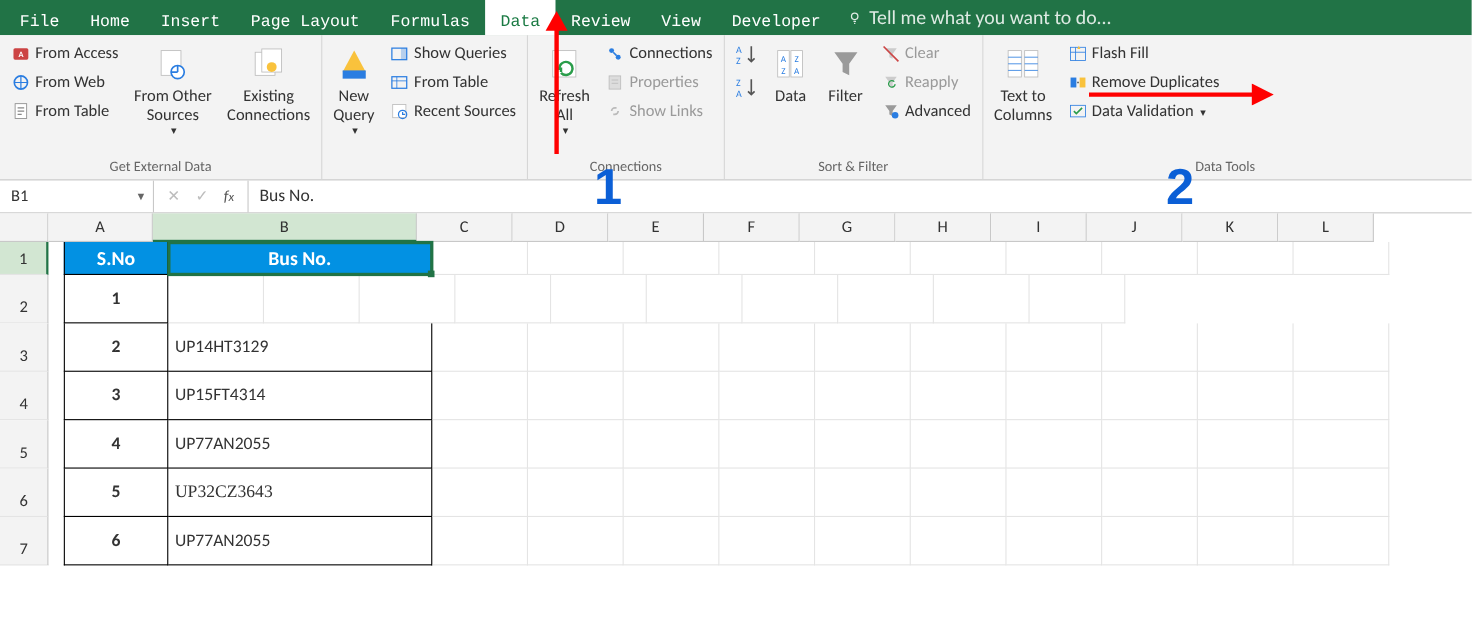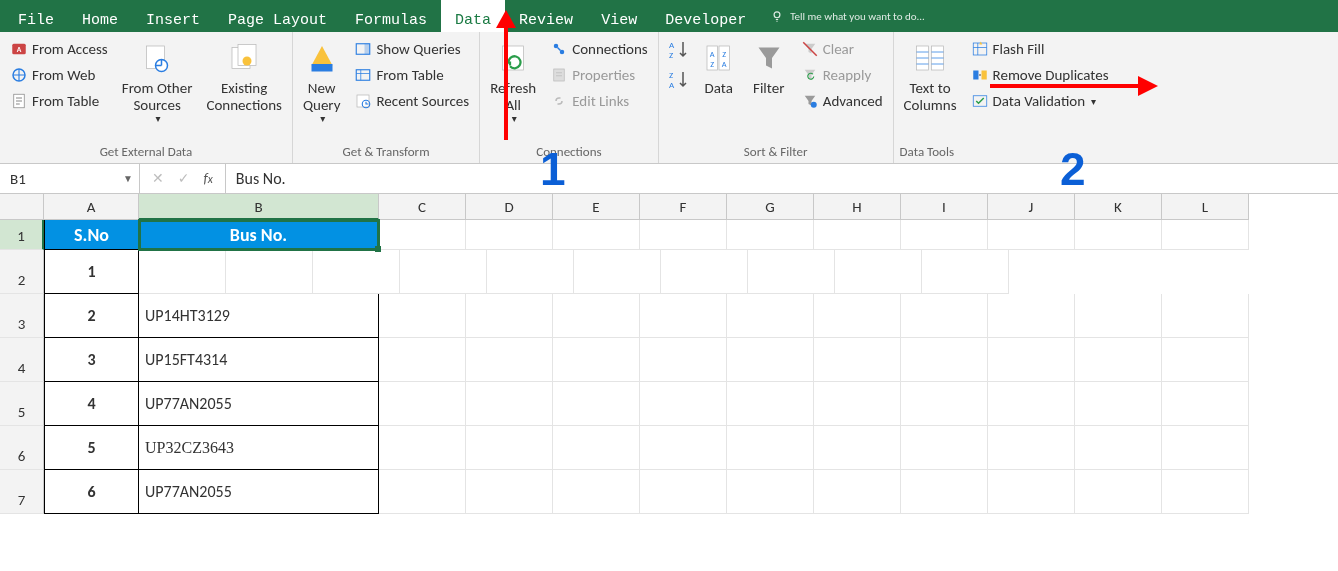--- a/index.html
+++ b/index.html
@@ -3,21 +3,21 @@
 <meta charset="utf-8">
 <style>
   * { box-sizing: border-box; }
   html, body { margin: 0; padding: 0; font-family: "Segoe UI", Calibri, Arial, sans-serif; font-size: 14px; background: #fff; color: #333; overflow: hidden; }
   .app { width: 1338px; height: 571px; position: relative; }
 
   
   .tabs { display: flex; align-items: stretch; height: 32px; background: #217346; color: #fff; padding-left: 4px; }
   .tab { padding: 12px 14px; cursor: pointer; font-size: 15px; white-space: nowrap; font-family: Liberation Mono, monospace; }
   .tab.active { background: #fff; color: #1a7a43; }
-  .tell-me { display: flex; align-items: center; gap: 6px; opacity: .85; font-size: 11px; padding-left: 10px; }
+  .tell-me { display: flex; align-items: center; gap: 6px; opacity: .85; font-size: 18px; padding-left: 10px; }
   .bulb { width: 14px; height: 14px; }
 
   
   .ribbon { display: flex; height: 132px; border-bottom: 1px solid #c8c8c8; background: #f3f3f3; position: relative; }
   .group { display: flex; flex-direction: column; border-right: 1px solid #d6d6d6; padding: 2px 6px 0 6px; }
   .group-body { display: flex; align-items: flex-start; gap: 6px; flex: 1; padding-top: 4px; }
   .group-title { text-align: center; font-size: 13px; color: #666; padding: 2px 0 4px 0; white-space: nowrap; }
 
   .btn { display: flex; align-items: center; gap: 4px; padding: 2px 4px; cursor: pointer; font-size: 15px; color: #333; white-space: nowrap; }
   .btn.disabled { color: #9a9a9a; }
@@ -42,21 +42,21 @@
   .col-headers { display:flex; }
   .col-h { height:26px; border-right:1px solid #c8c8c8; border-bottom:1px solid #c8c8c8; background:#f3f3f3; text-align:center; font-size:15px; color:#333; line-height:26px; }
   .col-h.sel { background:#d2e6d2; border-bottom:2px solid #217346; }
 
   .grid { display:flex; }
   .row-headers { display:flex; flex-direction:column; }
   .row-h { width:44px; border-right:1px solid #c8c8c8; border-bottom:1px solid #e4e4e4; background:#f3f3f3; text-align:center; font-size:15px; color:#333; display:flex; align-items:flex-end; justify-content:center; padding-bottom:4px; }
   .row-h.sel { background:#d2e6d2; border-right:2px solid #217346; }
 
   .cells { display:flex; flex-direction:column; }
-  .row { display:flex; }
+  .row { display:flex;margin-left:14px; }
   .cell { border-right:1px solid #e4e4e4; border-bottom:1px solid #e4e4e4; font-size:16px; display:flex; align-items:center; padding:0 6px; }
 
   
   .dcell { border-right:1px solid #000; border-bottom:1px solid #000; }
   .hdrcell { background:#0291e3; color:#fff; font-weight:bold; justify-content:center; font-size:18px; }
   .snocell { font-weight:bold; justify-content:center; }
 
   
   .selected-outline { outline:3px solid #217346; outline-offset:-2px; position:relative; }
   .selected-outline::after { content:""; position:absolute; right:-3px; bottom:-3px; width:6px; height:6px; background:#217346; }
@@ -176,21 +176,20 @@
           <div class="btn">
             <svg class="ico" viewBox="0 0 24 24">
                 <rect x="4" y="4" width="16" height="16" fill="#fff" stroke="#bbb"></rect>
                 <circle cx="16" cy="16" r="5" fill="none" stroke="#2a7de1" stroke-width="1.5"></circle>
                 <path d="M16 13v3h3" stroke="#2a7de1" stroke-width="1.5" fill="none"></path>
               </svg>
             <span>Recent Sources</span>
           </div>
         </div>
       </div>
-      <div class="group-title">Get &amp; Transform</div>
     </div>
 
     <div class="group">
       <div class="group-body">
         <div class="big-btn">
           <svg class="big-ico" viewBox="0 0 48 48">
               <rect x="10" y="8" width="28" height="32" fill="#fff" stroke="#bbb"></rect>
               <path d="M18 30a8 8 0 1 1 2 5" fill="none" stroke="#2a9d4a" stroke-width="3"></path>
               <path d="M16 30l4 0 0 4" fill="none" stroke="#2a9d4a" stroke-width="3"></path>
             </svg>
@@ -213,21 +212,21 @@
             <svg class="ico" viewBox="0 0 24 24">
                 <rect x="5" y="4" width="14" height="16" fill="#ddd" stroke="#bbb"></rect>
                 <path d="M8 9h8M8 13h8" stroke="#bbb"></path>
               </svg>
             <span>Properties</span>
           </div>
           <div class="btn disabled">
             <svg class="ico" viewBox="0 0 24 24">
                 <path d="M8 12a4 4 0 0 1 4-4h2M16 12a4 4 0 0 1-4 4h-2" fill="none" stroke="#bbb" stroke-width="2"></path>
               </svg>
-            <span>Edit Links</span>
+            <span>Show Links</span>
           </div>
         </div>
       </div>
       <div class="group-title">Connections</div>
     </div>
 
     <div class="group">
       <div class="group-body">
         <div class="col-stack" style="gap:8px">
           <div class="btn" style="padding:0">
@@ -326,21 +325,21 @@
           <div class="btn">
             <svg class="ico" viewBox="0 0 24 24">
                 <rect x="3" y="5" width="18" height="14" fill="none" stroke="#2a7de1"></rect>
                 <path d="M7 12l3 3 7-7" stroke="#2a9d4a" stroke-width="2" fill="none"></path>
               </svg>
             <span>Data Validation</span>
               <span class="drop">▾</span>
           </div>
         </div>
       </div>
-      <div class="group-title" style="text-align:left; padding-right:4px;">Data Tools</div>
+      <div class="group-title" style="text-align:center; padding-right:4px;">Data Tools</div>
     </div>
   </div>
 
   <div class="fx-bar">
     <div class="name-box">
       <span>B1</span>
       <span class="arrow">▼</span>
     </div>
     <div class="fx-tools">
       <span>✕</span>

